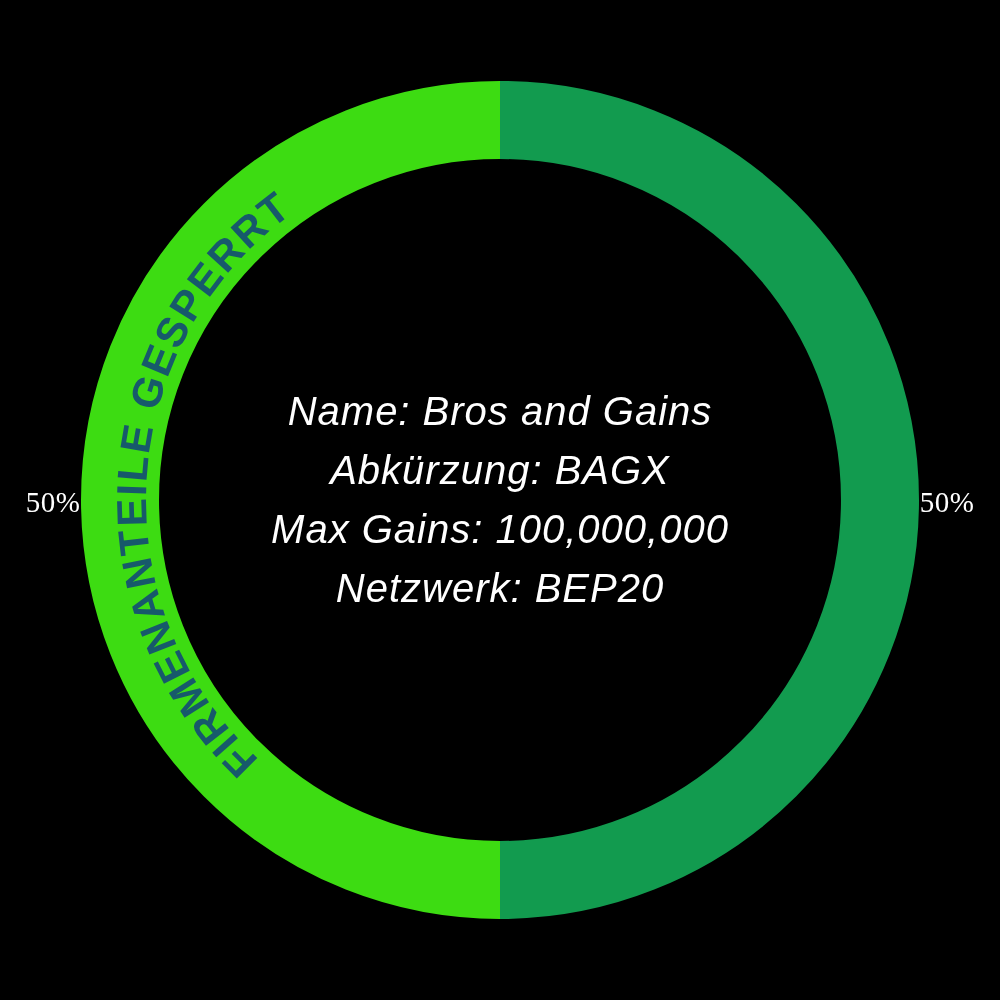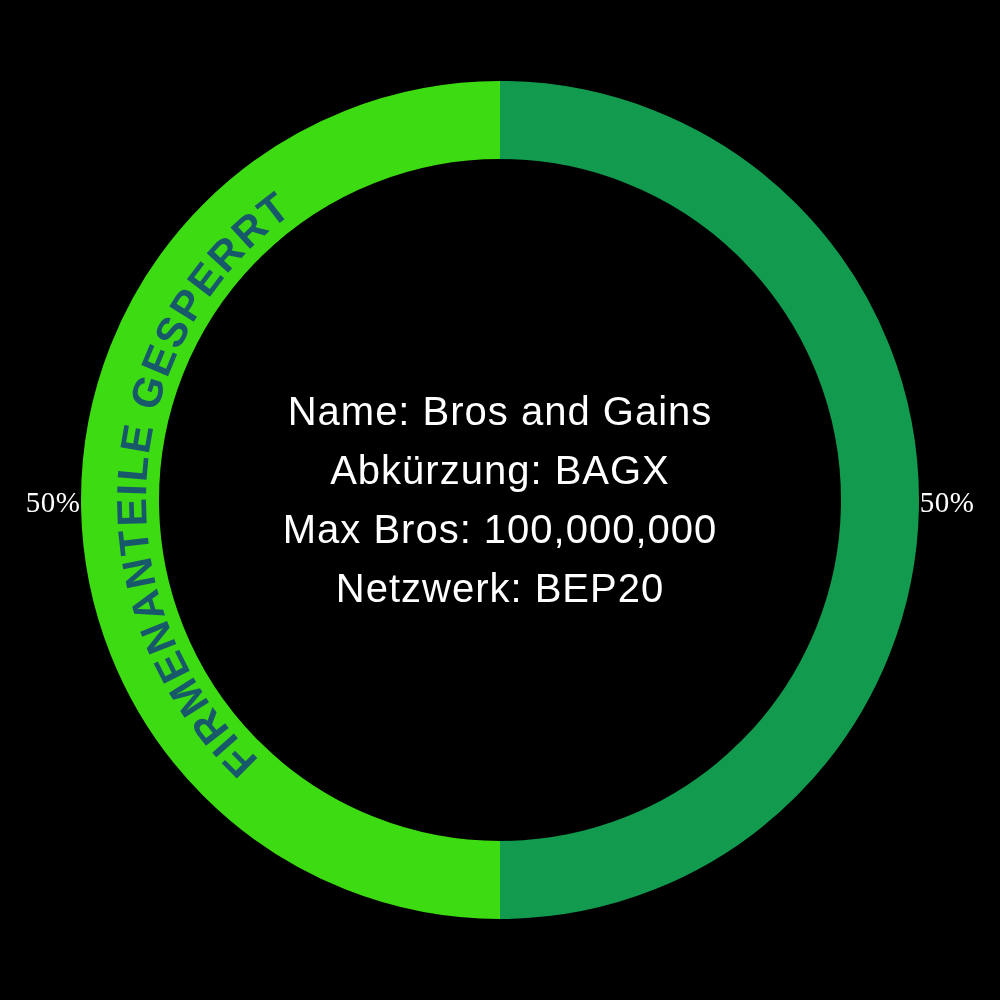--- a/index.html
+++ b/index.html
@@ -72,20 +72,20 @@
 
     <text class="arc-label-text" fill="#17596b">
       <textPath href="#leftTextArc" startOffset="52%" text-anchor="middle">FIRMENANTEILE GESPERRT</textPath>
     </text>
   </svg>
 
   <div class="pct-label pct-left" style="color: rgb(255, 255, 255);">50%</div>
 
   <div class="pct-label pct-right" style="color: rgb(255, 255, 255);">50%</div>
 
-  <div class="center-text" style="color: rgb(255, 255, 255);">
+  <div class="center-text" style="color: rgb(255, 255, 255); font-style: italic;">
     <div class="line">Name: Bros and Gains</div>
     <div class="line">Abkürzung: BAGX</div>
-    <div class="line">Max Bros: 100,000,000</div>
+    <div class="line">Max Gains: 100,000,000</div>
     <div class="line">Netzwerk: BEP20</div>
   </div>
 
 </div>
 
 </body></html>

